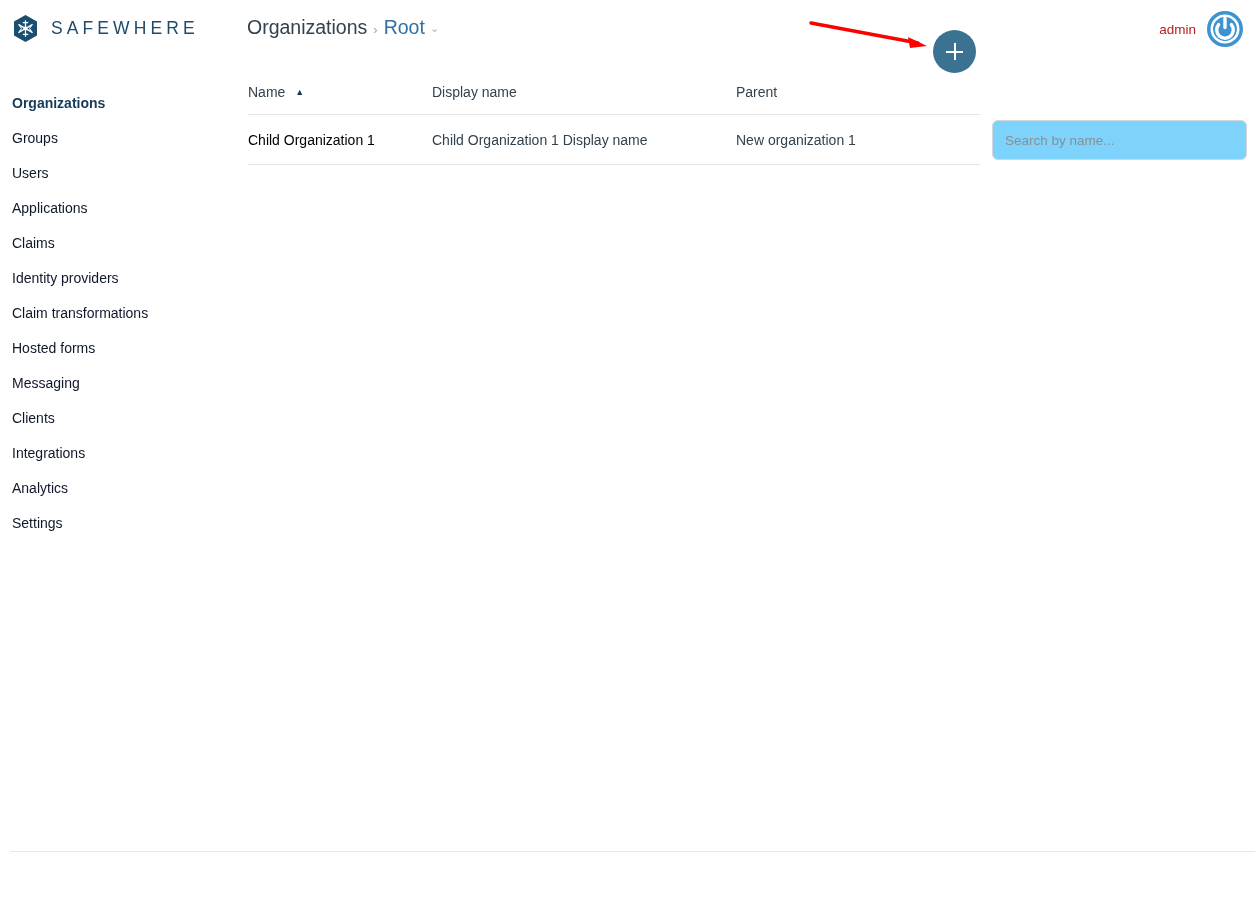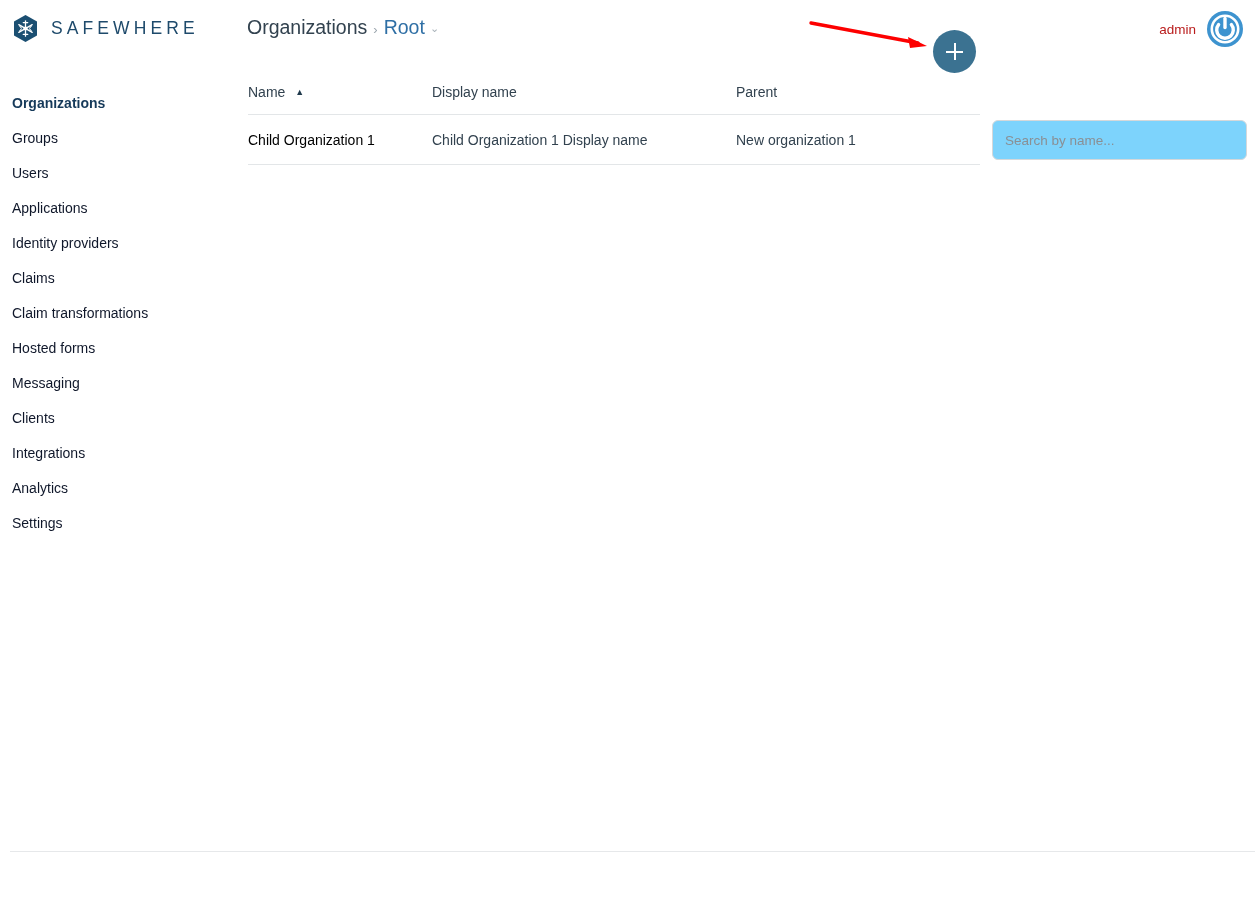--- a/index.html
+++ b/index.html
@@ -258,22 +258,22 @@
       <line x1="11" y1="13" x2="118" y2="33" stroke="#fd0000" stroke-width="3.4" stroke-linecap="round"></line>
       <polygon points="127,36 108,27 110,38" fill="#fd0000"></polygon>
     </svg>
   </div>
 
   <nav class="sidebar">
     <a class="nav-item active">Organizations</a>
     <a class="nav-item">Groups</a>
     <a class="nav-item">Users</a>
     <a class="nav-item">Applications</a>
+    <a class="nav-item">Claims</a>
     <a class="nav-item">Identity providers</a>
-    <a class="nav-item">Claims</a>
     <a class="nav-item">Claim transformations</a>
     <a class="nav-item">Hosted forms</a>
     <a class="nav-item">Messaging</a>
     <a class="nav-item">Clients</a>
     <a class="nav-item">Integrations</a>
     <a class="nav-item">Analytics</a>
     <a class="nav-item">Settings</a>
   </nav>
 
   <div class="table-wrap">

